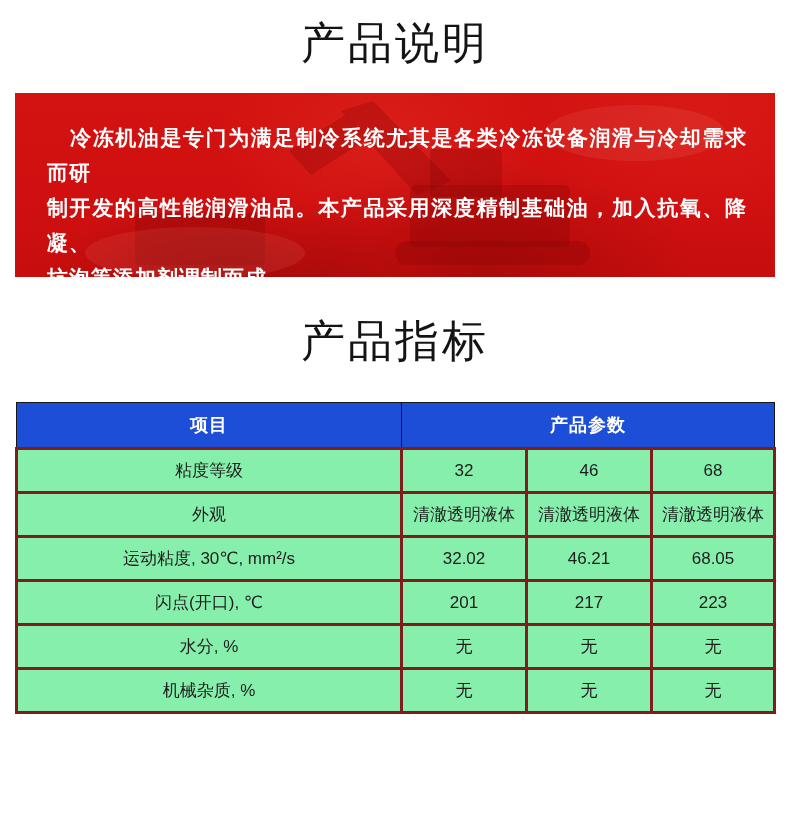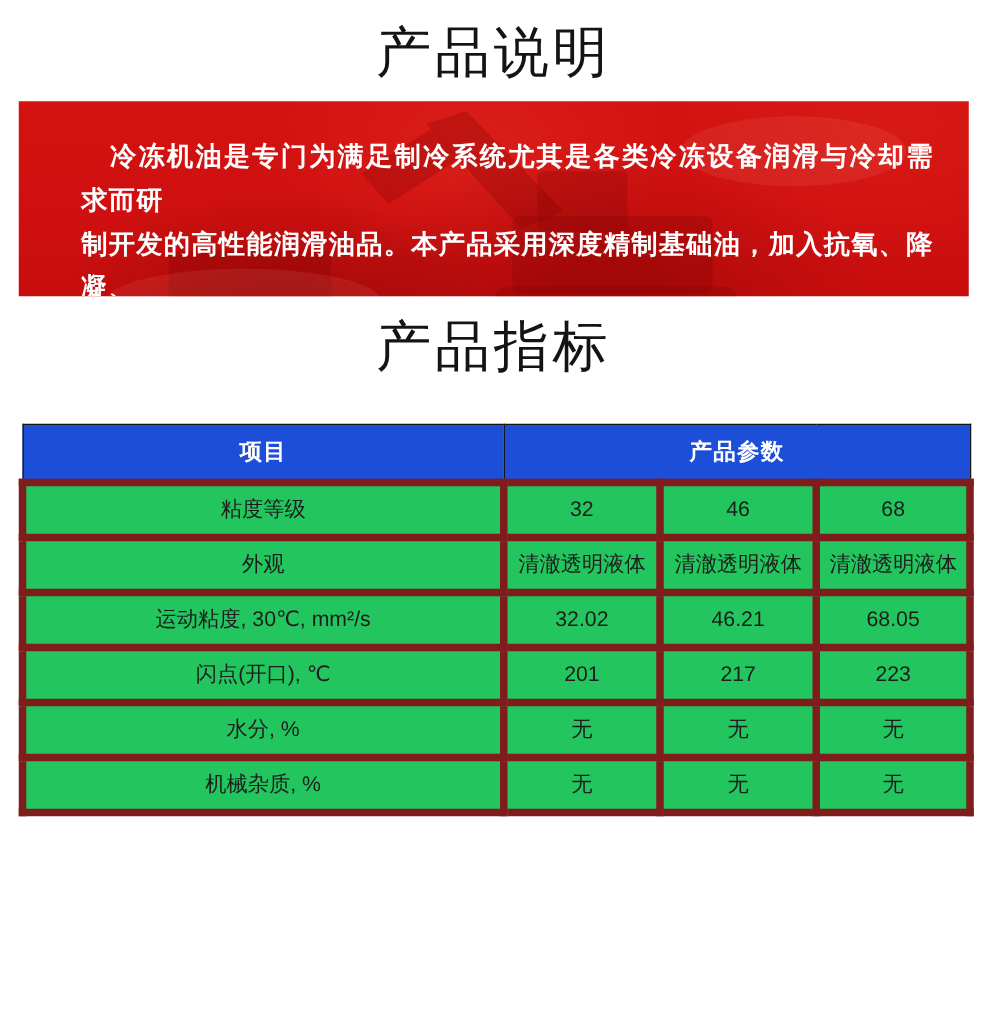--- a/index.html
+++ b/index.html
@@ -11,35 +11,34 @@
     color: #1c1c1c;
   }
   .page { width: 790px; height: 821px; overflow: hidden; background: #fff; }
 
   .section-heading {
     margin: 0; text-align: center;
     font-size: 44px; font-weight: 500; color: #141414;
     letter-spacing: 3px; line-height: 60px;
   }
   .heading-1 { padding-top: 13px; }
-  .heading-2 { margin-top: 11px; }
+  .heading-2 { margin-top: 34px; }
 
   
   .banner {
     position: relative;
-    margin: 8px 15px 0 15px;
-    width: 760px; height: 156px;
+    margin: 20px 15px 0 15px;
+    width: 760px; height: 184px;
     overflow: hidden;
     background:
       radial-gradient(ellipse 260px 140px at 28% 108%, rgba(70,0,0,0.30), rgba(70,0,0,0) 70%),
       radial-gradient(ellipse 300px 160px at 62% 98%,  rgba(90,0,0,0.26), rgba(90,0,0,0) 70%),
       radial-gradient(ellipse 230px 130px at 48% 25%,  rgba(255,95,70,0.16), rgba(255,95,70,0) 72%),
       radial-gradient(ellipse 240px 150px at 90% 18%,  rgba(255,80,60,0.12), rgba(255,80,60,0) 70%),
       linear-gradient(180deg, #d31311 0%, #d01010 55%, #c70d0d 100%);
-    padding-left: 18px;
   }
   .banner-art { position: absolute; left: 0; top: 0; width: 760px; height: 184px; }
   .banner-text {
     position: relative; z-index: 2;
     padding: 27px 28px 0 32px;
     color: #ffffff; font-size: 21px; font-weight: 700;
     line-height: 35px; letter-spacing: 1px;
     text-align: justify;
   }
   .banner-line { min-height: 35px; }
@@ -55,24 +54,24 @@
   col.c1 { width: 125px; }
   col.c2 { width: 125px; }
   col.c3 { width: 123px; }
   .spec-table th {
     background: #1d4ed8; color: #ffffff;
     font-size: 18px; font-weight: 700; letter-spacing: 1px;
     height: 46px; text-align: center;
     border: 1px solid #161616;
   }
   .spec-table td {
-    background: #22c55e;
+    background: #86efac;
     height: 44px; text-align: center; vertical-align: middle;
     font-size: 17px; color: #1d1d1d;
-    border: 6px solid #7f1d1d;
+    border: 3px solid #7f1d1d;
     padding: 2px 4px;
   }
 </style>
 </head>
 <body>
 
 <div class="page">
 
   <h1 class="section-heading heading-1">产品说明</h1>
 

